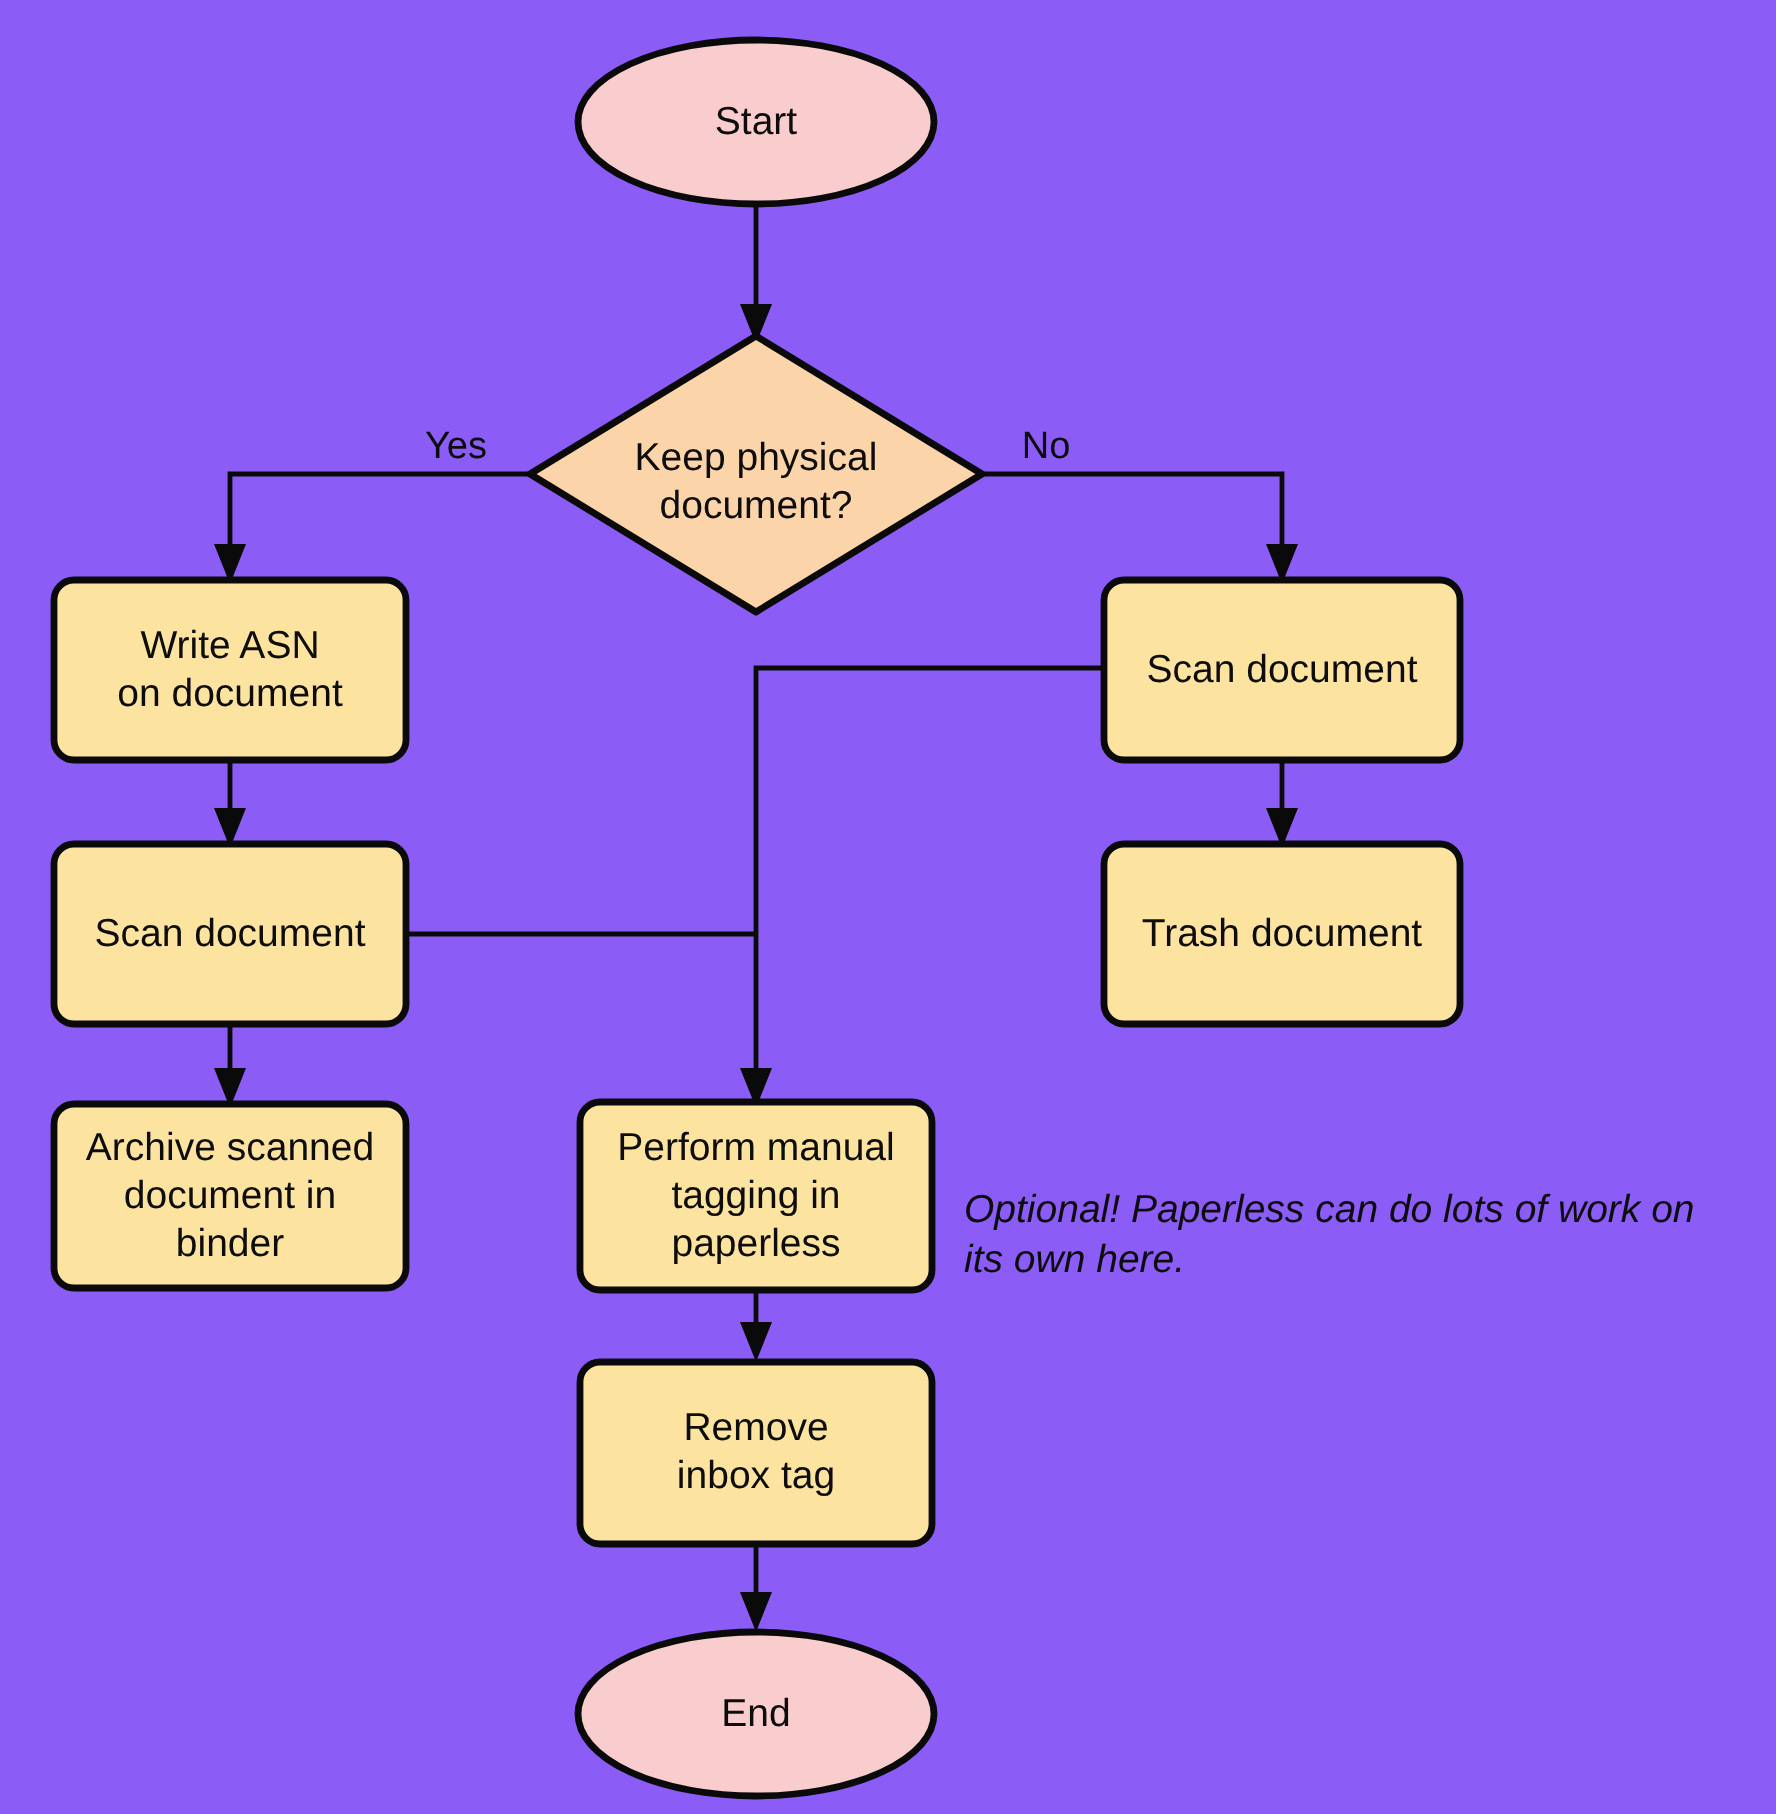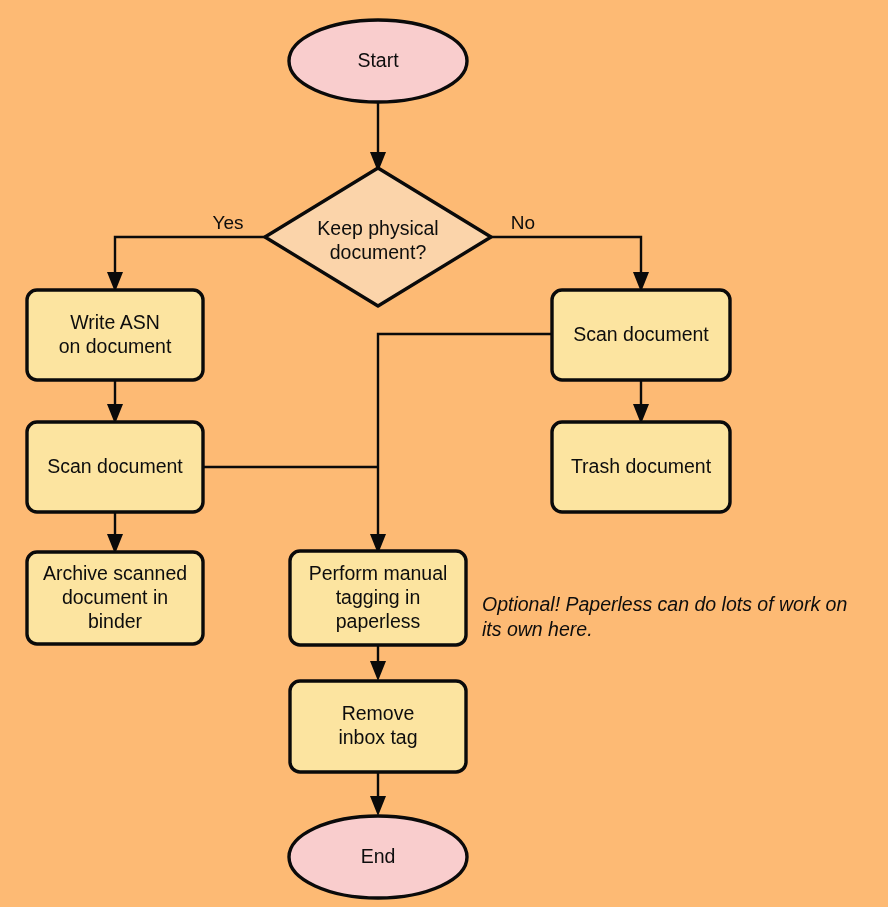--- a/index.html
+++ b/index.html
@@ -8,21 +8,21 @@
     padding: 0;
     background: #ffffff;
   }
   body {
     font-family: "Liberation Sans", sans-serif;
   }
   #flow-root {
     position: relative;
     width: 888px;
     height: 907px;
-    background: #fdba74;
+    background: #8b5cf6;
     overflow: hidden;
   }
   #flow-svg {
     position: absolute;
     left: 0;
     top: 0;
     width: 888px;
     height: 907px;
   }
   .node-text {

